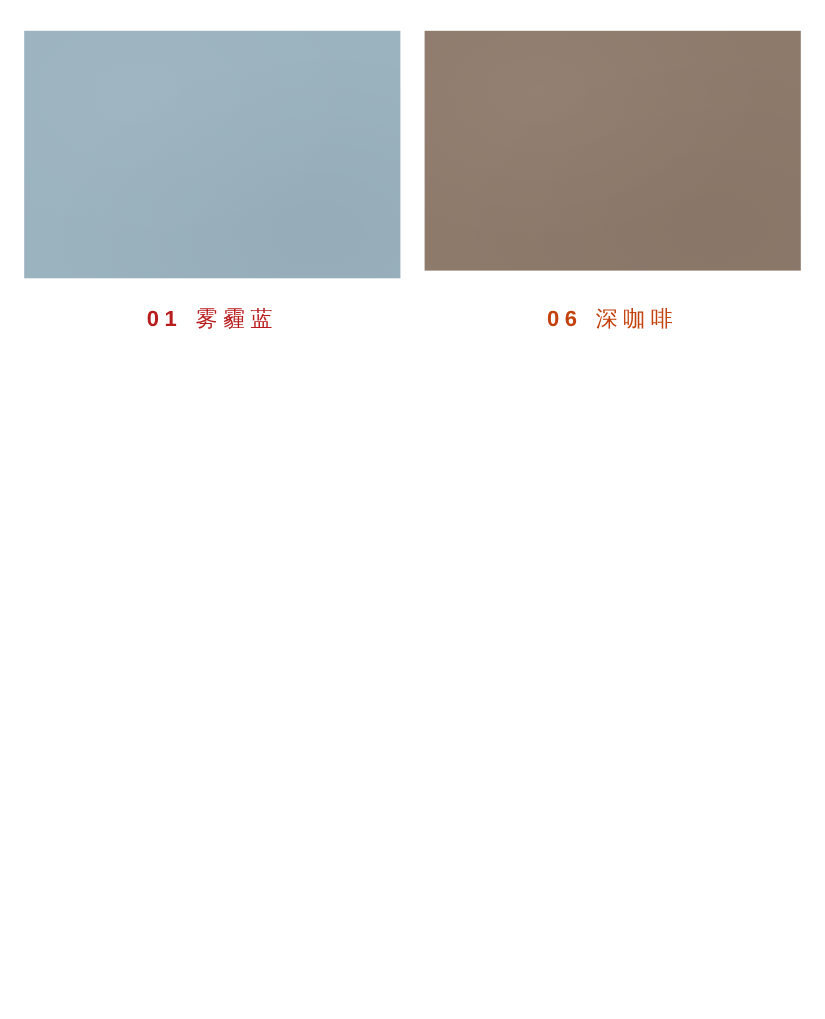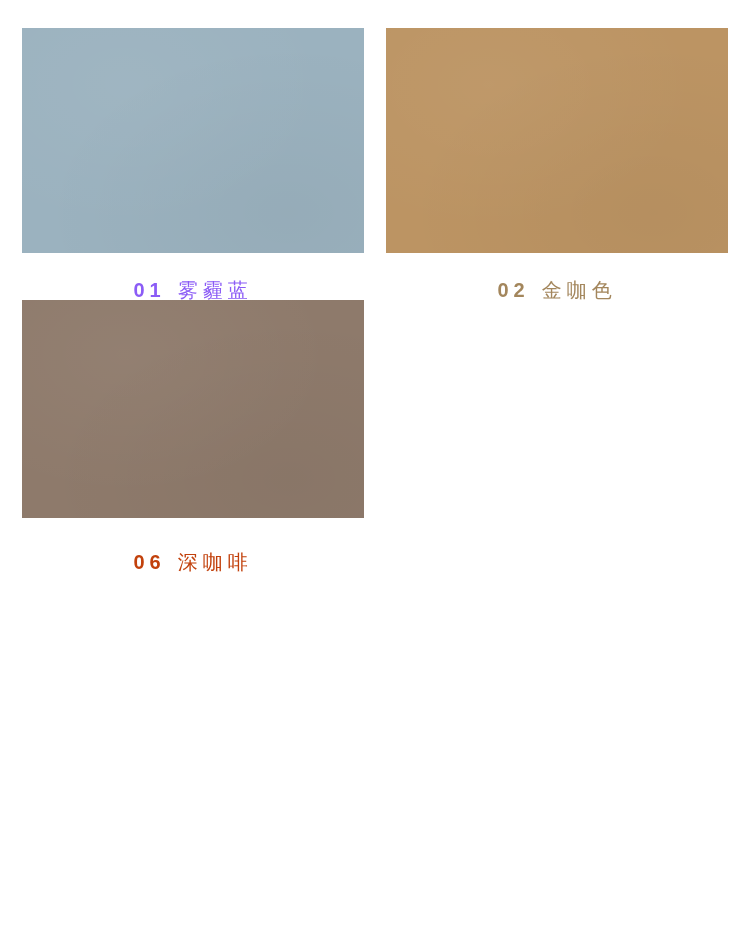--- a/index.html
+++ b/index.html
@@ -74,33 +74,26 @@
     font-weight: 400;
   }
 </style>
 </head>
 <body style="background: rgb(255, 255, 255);">
 
 <div class="palette-grid">
 
   <div class="swatch-cell">
     <div class="swatch-chip" style="background-color: rgb(155, 178, 191);"></div>
-    <div class="swatch-label" style="color: #8b5cf6; text-align: center;">
+    <div class="swatch-label" style="color: #b91c1c; text-align: center;">
       <span class="swatch-index">01</span>
       <span class="swatch-name">雾霾蓝</span>
     </div>
   </div>
 
-  <div class="swatch-cell">
-    <div class="swatch-chip" style="background-color: rgb(188, 148, 99);"></div>
-    <div class="swatch-label" style="color: rgb(163, 134, 92);">
-      <span class="swatch-index">02</span>
-      <span class="swatch-name">金咖色</span>
-    </div>
-  </div>
 
 
 
 
   <div class="swatch-cell">
     <div class="swatch-chip" style="background-color: rgb(142, 122, 107);"></div>
     <div class="swatch-label" style="color: #c2410c; margin-top: 34px;">
       <span class="swatch-index">06</span>
       <span class="swatch-name">深咖啡</span>
     </div>

